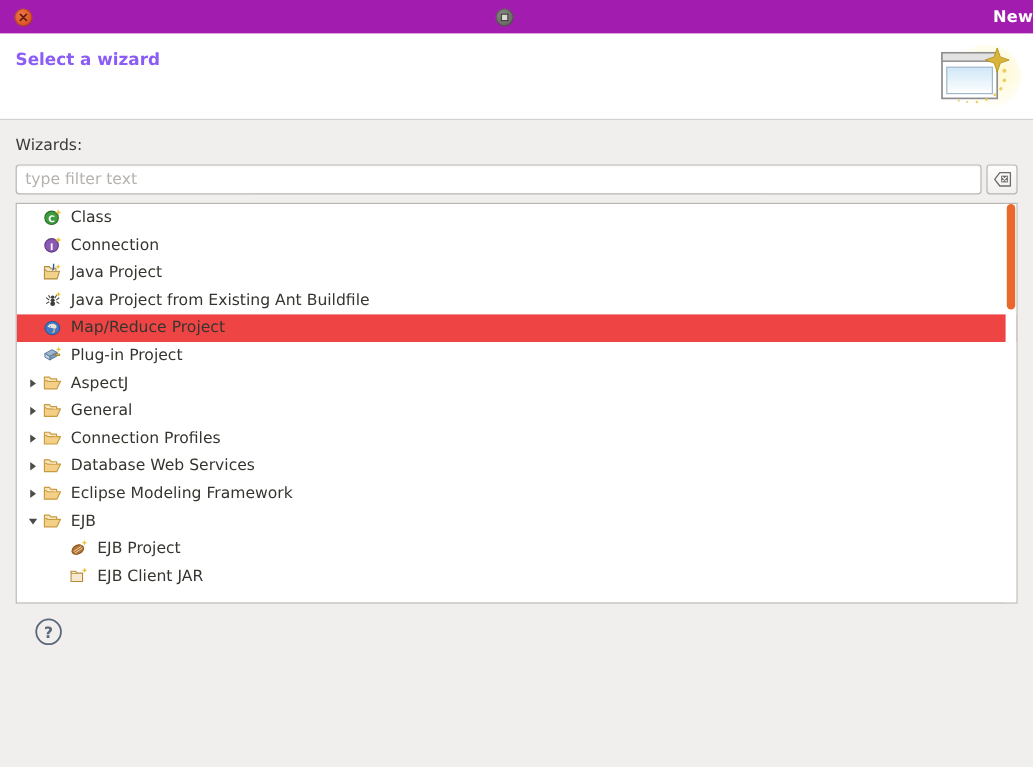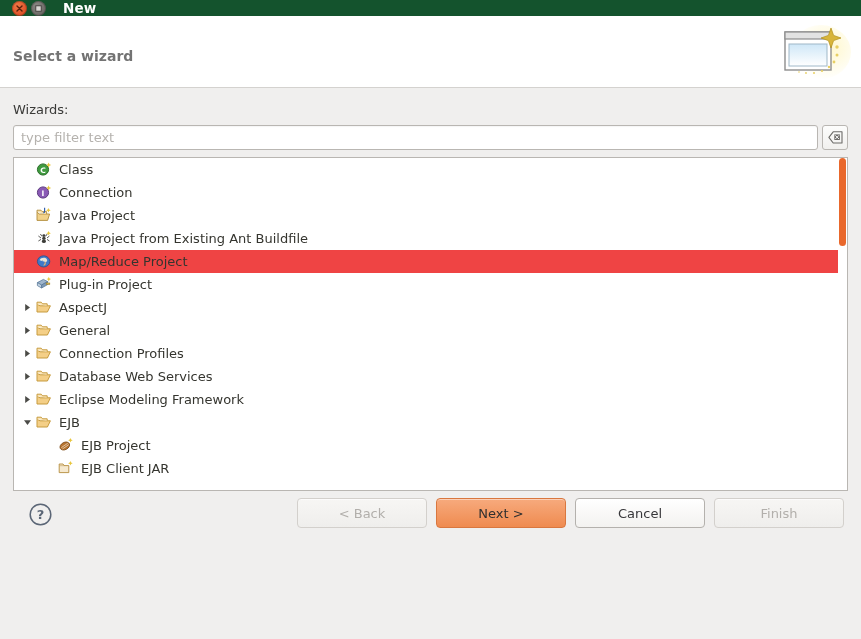--- a/index.html
+++ b/index.html
@@ -12,27 +12,28 @@
     height: 639px;
     overflow: hidden;
     font-family: "DejaVu Sans", "Liberation Sans", sans-serif;
     font-size: 13px;
     color: #3a3a38;
     -webkit-font-smoothing: antialiased;
   }
 
   
   .titlebar {
-    height: 16px;
-    background: #14532d;
+    height: 28px;
+    background: #a21caf;
     display: flex;
     align-items: center;
     padding-left: 12px;
     box-sizing: border-box;
     position: relative;
+    justify-content: space-between;
   }
   .win-btn {
     width: 15px;
     height: 15px;
     border-radius: 50%;
     margin-right: 4px;
     position: relative;
     flex: 0 0 auto;
     display: flex;
     align-items: center;
@@ -59,25 +60,25 @@
   .dlg-header {
     background: #ffffff;
     height: 72px;
     border-bottom: 1px solid #d4d2cf;
     position: relative;
     box-sizing: border-box;
   }
   .dlg-header .heading {
     position: absolute;
     left: 13px;
-    top: 40px;
+    top: 22px;
     transform: translateY(-50%);
     font-weight: bold;
     font-size: 14px;
-    color: #737373;
+    color: #8b5cf6;
   }
   .wizard-banner-icon {
     position: absolute;
     right: 8px;
     top: 6px;
     width: 78px;
     height: 62px;
   }
 
   
@@ -474,29 +475,15 @@
     </div>
   </div>
 
   <div class="footer">
     <div class="help-btn">
       <svg width="25" height="25" viewBox="0 0 25 25">
         <circle cx="12.5" cy="12.5" r="10.3" fill="none" stroke="#5b6676" stroke-width="1.5"></circle>
         <text x="12.5" y="17.4" text-anchor="middle" font-family="DejaVu Sans, sans-serif" font-size="13" font-weight="bold" fill="#5b6676">?</text>
       </svg>
     </div>
-    <div class="btn-group" id="btn-group">
-        <div class="btn disabled">
-          <span>&lt; Back</span>
-        </div>
-        <div class="btn default">
-          <span>Next &gt;</span>
-        </div>
-        <div class="btn cancel">
-          <span>Cancel</span>
-        </div>
-        <div class="btn disabled">
-          <span>Finish</span>
-        </div>
-      </div>
   </div>
 
 </div>
 
 </body></html>

